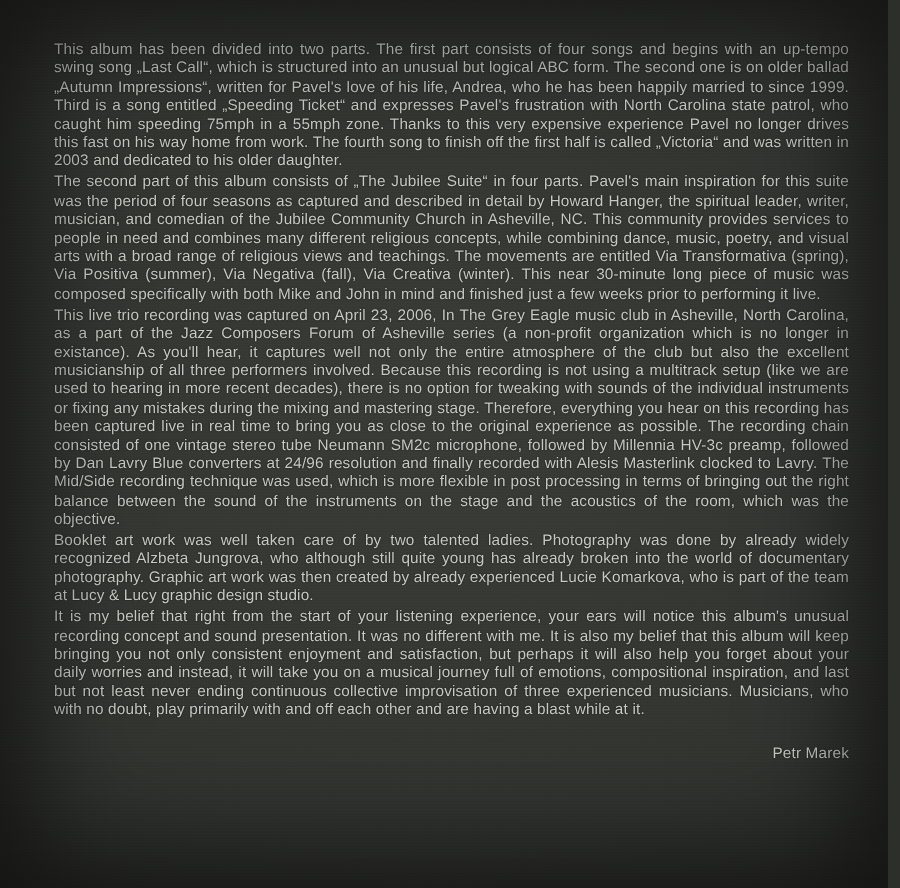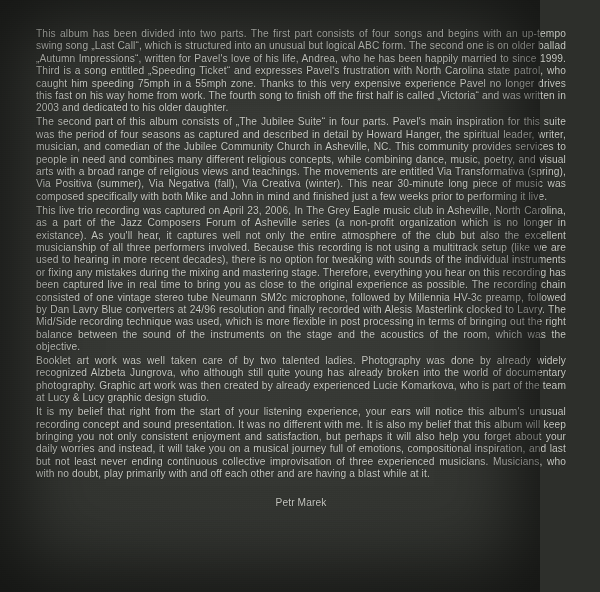--- a/index.html
+++ b/index.html
@@ -8,21 +8,21 @@
   }
   body {
     width: 600px;
     height: 592px;
     background: #2d2f2b;
     font-family: "Liberation Sans", sans-serif;
     overflow: hidden;
   }
   .page {
     position: relative;
-    width: 540px;
+    width: 592px;
     height: 592px;
     box-sizing: border-box;
     background:
       radial-gradient(ellipse 130% 110% at 50% 45%, #3a3c38 0%, #323430 45%, #262824 80%, #1e201c 100%);
     text-decoration: underline;
   }
   
   .grain {
     position: absolute;
     inset: 0;
@@ -53,21 +53,21 @@
   .para {
     margin: 0 0 0 0;
     text-align: justify;
     text-justify: inter-word;
   }
   .para + .para {
     margin-top: 1.5px;
   }
   .signature {
     margin-top: 16px;
-    text-align: center;
+    text-align: right;
     color: #c9cbc4;
     font-size: 10.2px;
     line-height: 12.4px;
   }
 </style>
 </head>
 <body>
 
 <div class="page">
   <div class="content">

